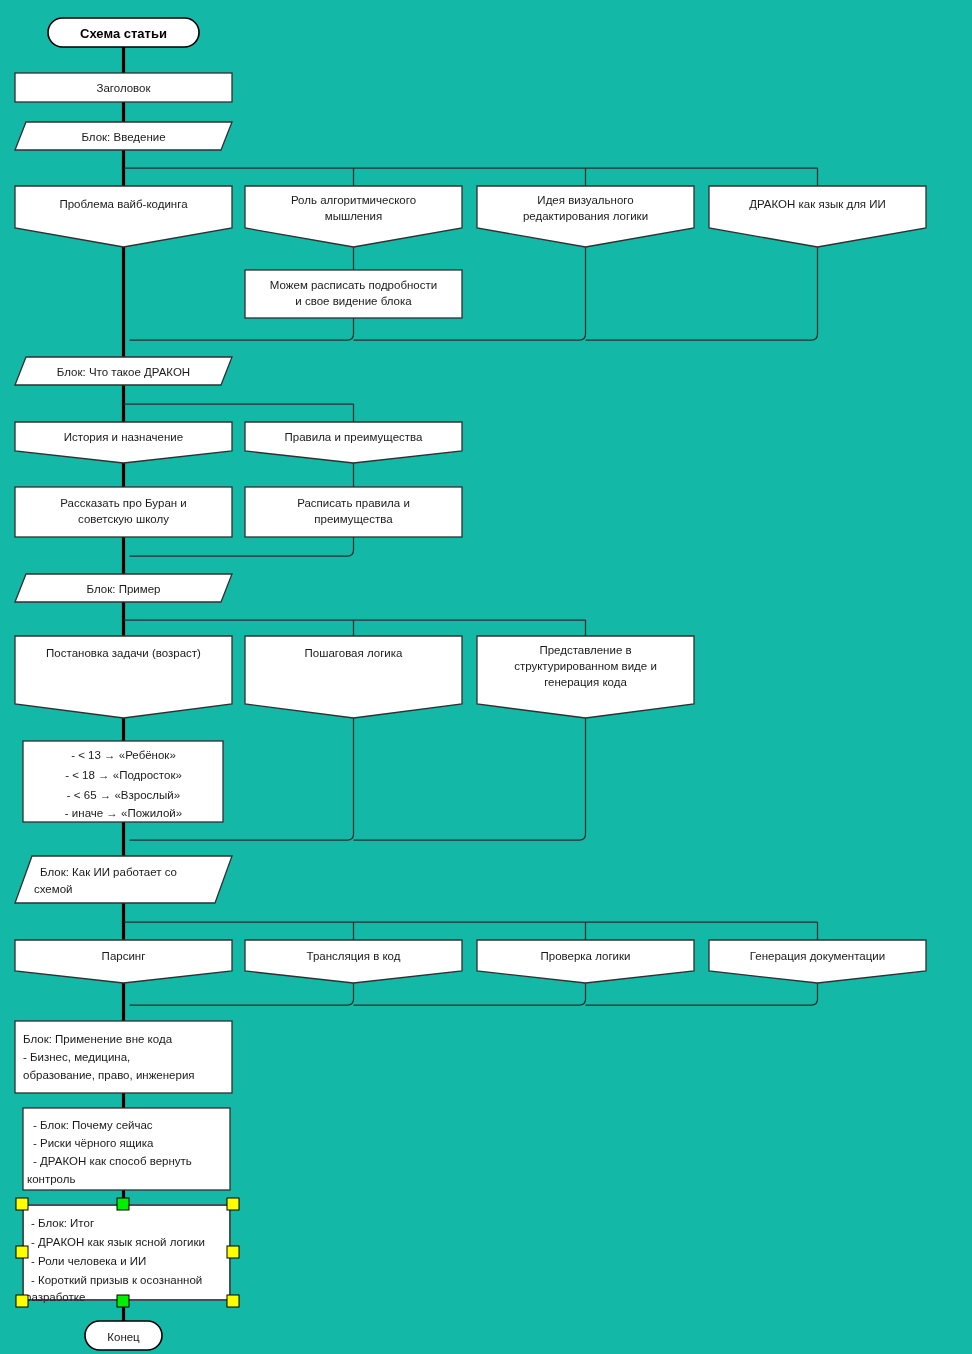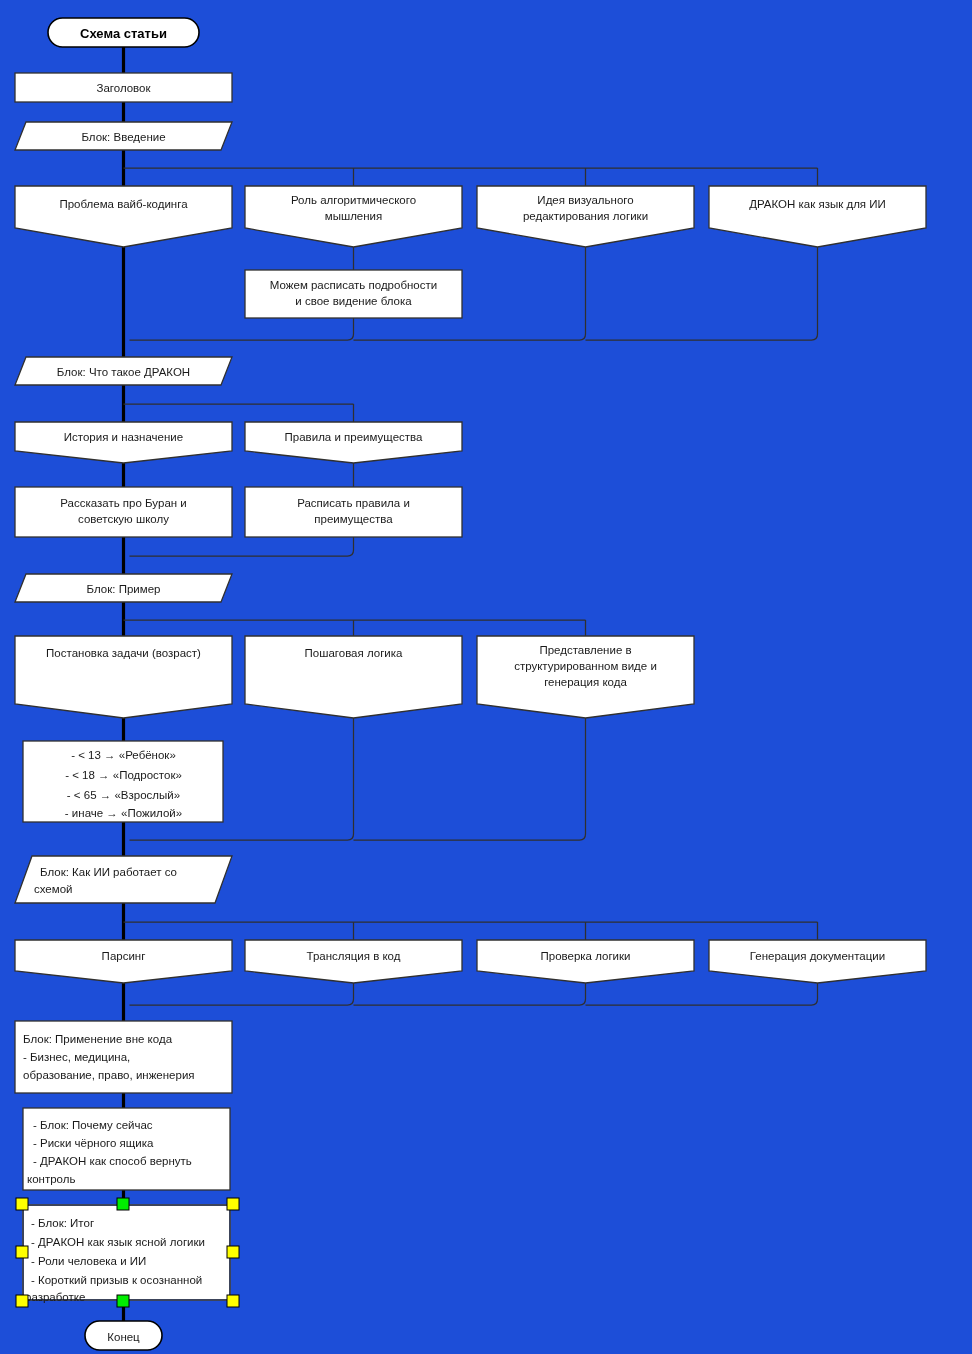--- a/index.html
+++ b/index.html
@@ -51,21 +51,21 @@
     fill: #000000;
   }
   text.t-end {
     font-size: 11.5px;
     text-anchor: middle;
   }
 </style>
 </head>
 <body style="background: rgb(149, 211, 226);">
 
-<div id="canvas" style="background: #1d4ed8;">
+<div id="canvas" style="background: #14b8a6;">
   <svg id="diagram" viewBox="0 0 972 1354">
 
     <g>
       <path class="thick-line" d="M123.5 46 L123.5 73"></path>
       <path class="thick-line" d="M123.5 101 L123.5 122"></path>
       <path class="thick-line" d="M123.5 150 L123.5 186"></path>
       <path class="thick-line" d="M123.5 247 L123.5 357"></path>
       <path class="thick-line" d="M123.5 385 L123.5 422"></path>
       <path class="thick-line" d="M123.5 463 L123.5 487"></path>
       <path class="thick-line" d="M123.5 537 L123.5 574"></path>

